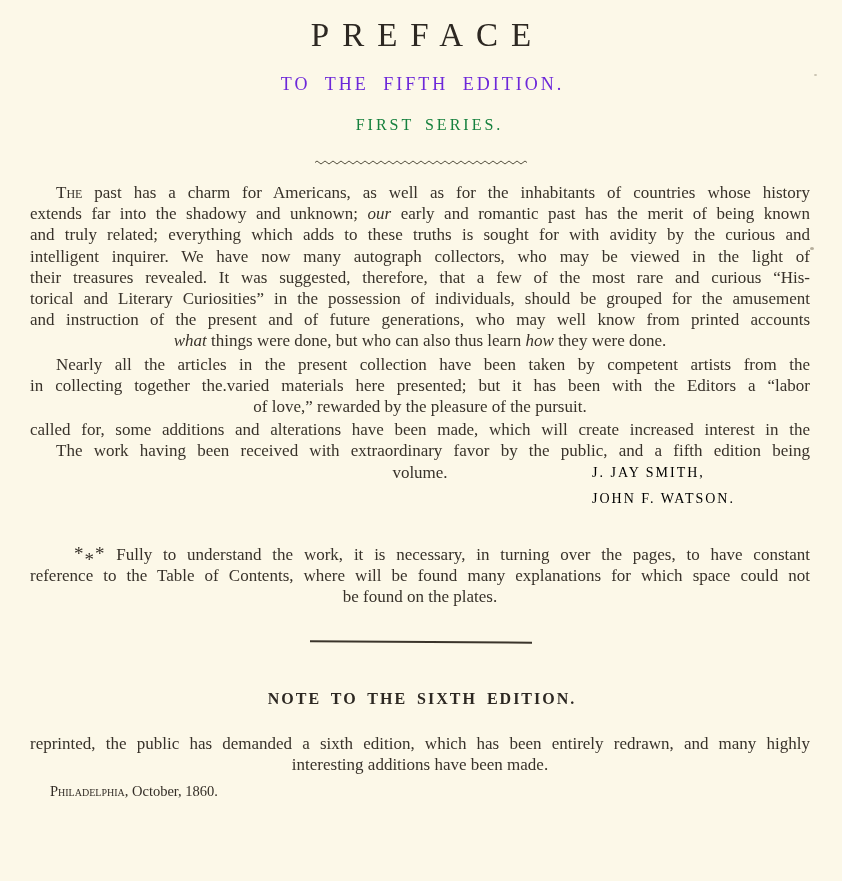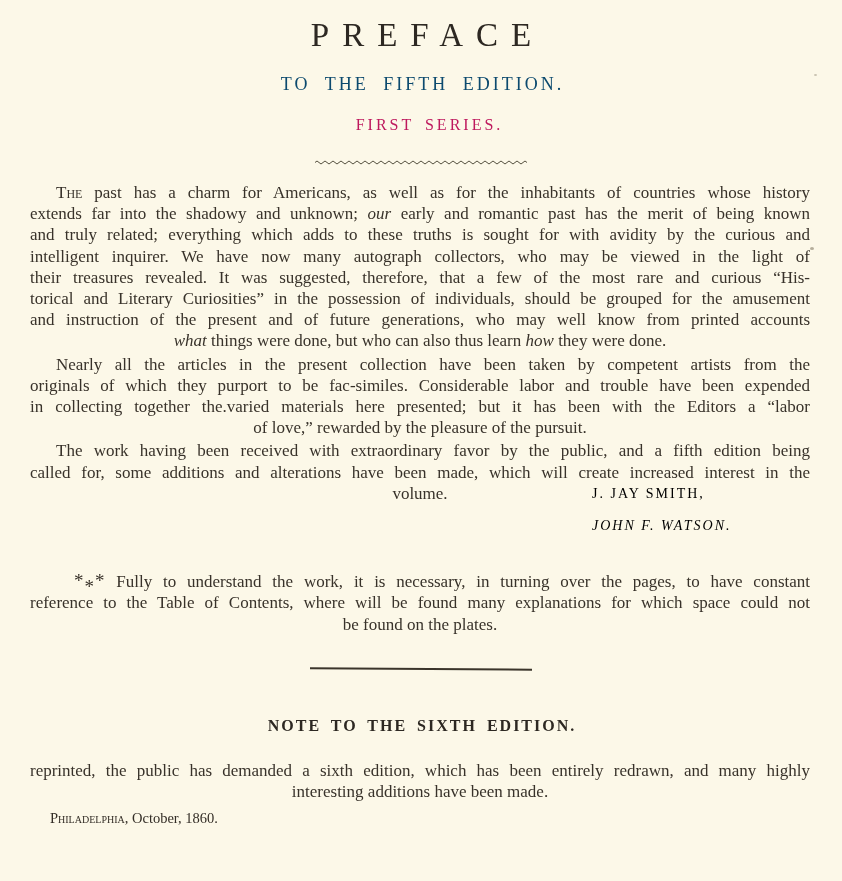--- a/index.html
+++ b/index.html
@@ -14,41 +14,41 @@
   .title{
     margin:14px 0 0 0;
     text-align:center;
     font-size:33px;font-weight:normal;
     letter-spacing:13px;text-indent:13px;
     color:#2d2822;line-height:42px;
   }
   .subtitle{
     margin-top:17px;text-align:center;
     font-size:18px;letter-spacing:3px;word-spacing:7px;text-indent:3px;
-    color:#0c4a6e;line-height:22px;
+    color:#6d28d9;line-height:22px;
   }
   .series{
     margin-top:20px;text-align:center;
     font-size:16px;letter-spacing:3px;word-spacing:4px;text-indent:3px;
-    color:#be185d;line-height:19px;padding-left:14px;
+    color:#15803d;line-height:19px;padding-left:14px;
   }
   .wavy{margin-top:24px;display:flex;justify-content:center;height:8px;}
   .content{margin:0 32px 0 30px;}
   .body-text{margin-top:16px;font-size:17px;line-height:21.2px;}
   .para{margin-top:2px;}
   .jline{text-align:justify;text-align-last:justify;text-justify:inter-word;}
   .jlast{text-align:center;}
   .ind{padding-left:26px;}
   .ind-note{padding-left:44px;}
   .lead-caps{font-variant:small-caps;}
   .it{font-style:italic;}
   .sig-row{position:relative;}
   .sig{letter-spacing:2px;font-size:14px;color:#000000;}
   .sig1{position:absolute;left:562px;top:0;}
-  .sig2row{padding-left:562px;margin-top:10px;font-style:italic;}
+  .sig2row{padding-left:562px;margin-top:4px;}
   .note-para{margin-top:34px;}
   .st{font-size:19px;margin-right:1px;}
   .st.lo{position:relative;top:6px;}
   .rule-divider{
     width:222px;margin:33px auto 0;
     border-top:2px solid #3b352b;
     transform:rotate(0.4deg);height:0;
   }
   .note6-heading{
     margin-top:44px;text-align:center;
@@ -86,28 +86,27 @@
       <div class="jline">and truly related; everything which adds to these truths is sought for with avidity by the curious and</div>
       <div class="jline">intelligent inquirer.  We have now many autograph collectors, who may be viewed in the light of</div>
       <div class="jline">their treasures revealed.  It was suggested, therefore, that a few of the most rare and curious “His-</div>
       <div class="jline">torical and Literary Curiosities” in the possession of individuals, should be grouped for the amusement</div>
       <div class="jline">and instruction of the present and of future generations, who may well know from printed accounts</div>
       <div class="jlast"><span class="it">what</span><span> things were done, but who can also thus learn </span><span class="it">how</span><span> they were done.</span></div>
     </div>
 
     <div class="para">
       <div class="jline ind">Nearly all the articles in the present collection have been taken by competent artists from the</div>
-      <div class="jline">originals of which they purport to be fac-similes.  Considerable labor and trouble have been expended</div>
       <div class="jline">in collecting together the.varied materials here presented; but it has been with the Editors a “labor</div>
       <div class="jlast">of love,” rewarded by the pleasure of the pursuit.</div>
     </div>
 
     <div class="para">
+      <div class="jline">called for, some additions and alterations have been made, which will create increased interest in the</div>
       <div class="jline ind">The work having been received with extraordinary favor by the public, and a fifth edition being</div>
-      <div class="jline">called for, some additions and alterations have been made, which will create increased interest in the</div>
       <div class="jlast sig-row"><span>volume.</span><span class="sig sig1">J. JAY SMITH,</span></div>
       <div class="sig2row"><span class="sig">JOHN F. WATSON.</span></div>
     </div>
 
     <div class="para note-para">
       <div class="jline ind-note"><span class="st">*</span><span class="st lo">*</span><span class="st">*</span><span> Fully to understand the work, it is necessary, in turning over the pages, to have constant</span></div>
       <div class="jline">reference to the Table of Contents, where will be found many explanations for which space could not</div>
       <div class="jlast">be found on the plates.</div>
     </div>
 

